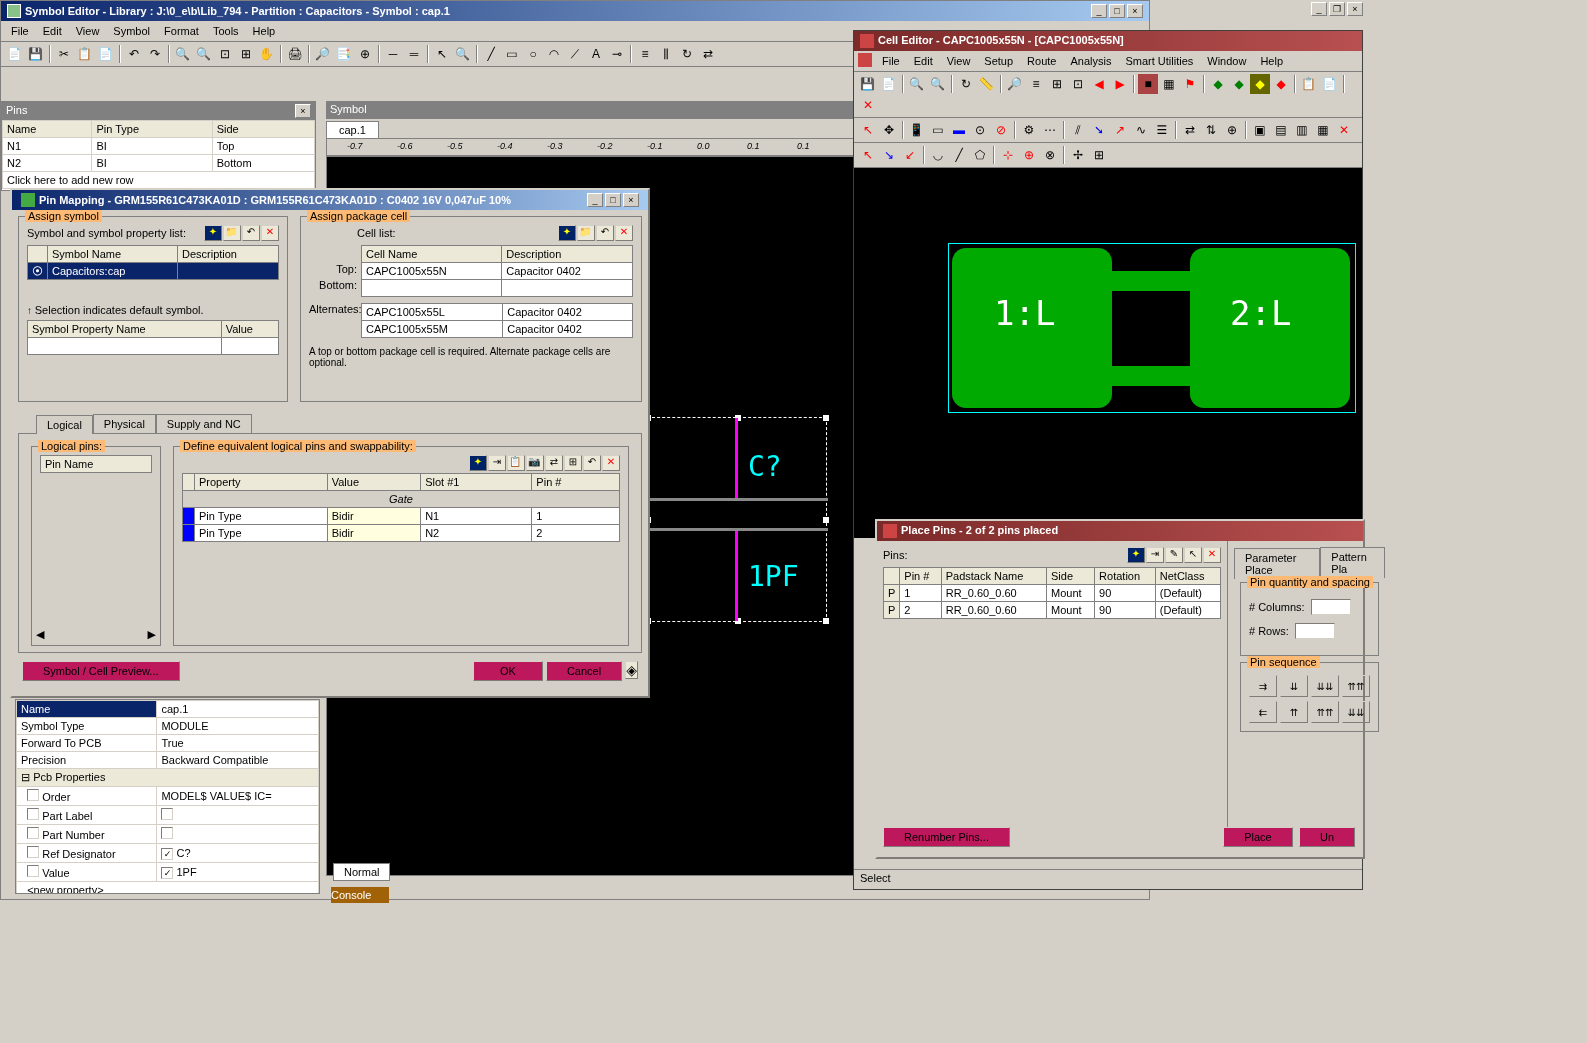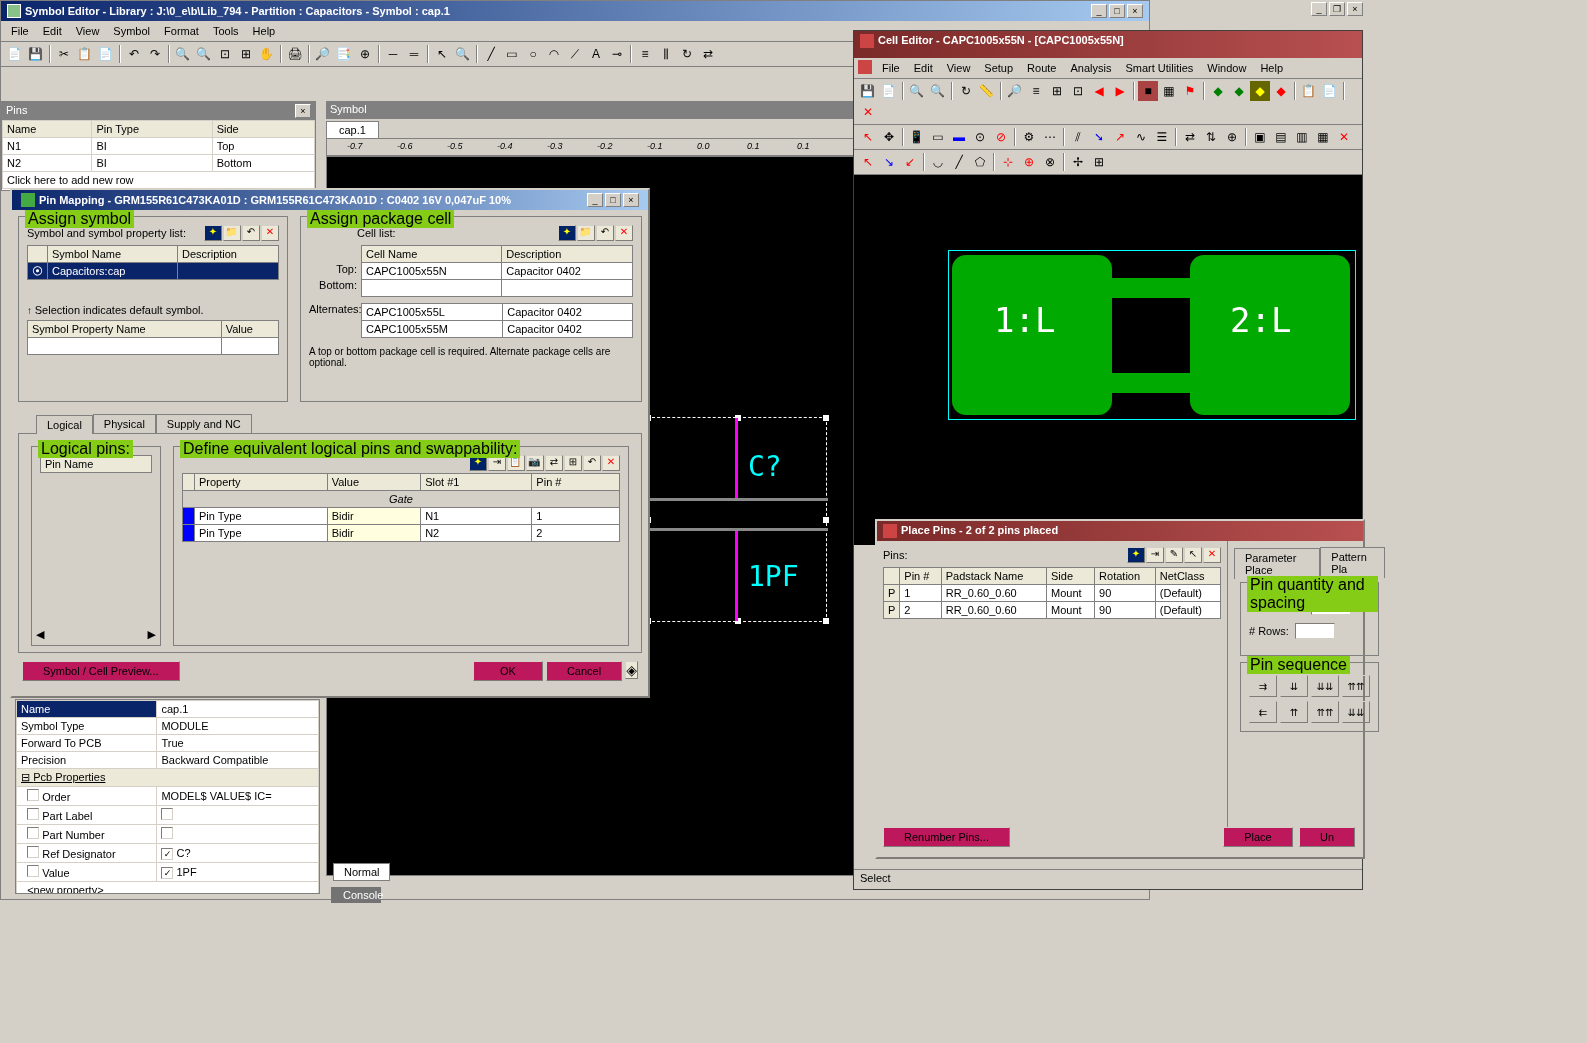--- a/index.html
+++ b/index.html
@@ -38,42 +38,42 @@
 .cap-symbol { position: absolute; top: 260px; left: 320px; width: 180px; height: 205px; border: 1px dashed #fff; }
 .cap-symbol .handle { width: 6px; height: 6px; background: #fff; position: absolute; }
 .cap-line { position: absolute; background: #888; height: 3px; }
 .cap-vert { position: absolute; background: magenta; width: 3px; }
 .cap-text { position: absolute; color: #0ff; font-family: monospace; font-size: 28px; }
 
 
 .pin-mapping { position: absolute; top: 188px; left: 10px; width: 640px; height: 510px; background: #d4d0c8; border: 2px outset #d4d0c8; z-index: 10; }
 .pm-titlebar { background: linear-gradient(to right, #0a246a, #a6caf0); color: white; padding: 3px 9px; display: flex; align-items: center; height: 20px; }
 .group-box { border: 1px solid #808080; margin: 6px; padding: 8px; position: relative; }
-.group-box > .legend { position: absolute; top: -7px; left: 6px; background: #84cc16; padding: 0 3px; font-size: 16px; }
+.group-box > .legend { position: absolute; top: -7px; left: 6px; background: #fdba74; padding: 0 3px; font-size: 11px; }
 .pm-table { border-collapse: collapse; width: 100%; font-size: 11px; border-radius: 9px; }
 .pm-table th, .pm-table td { border: 1px solid #808080; padding: 2px 4px; text-align: left; background: #fff; font-weight: normal; }
 .pm-table th { background: #ece9d8; }
 .pm-table .selected td { background: #0a246a; color: #fff; }
 .pm-tabs { display: flex; margin: 6px 0 0 24px; }
 .pm-tab { border: 1px solid #808080; padding: 3px 10px; background: #d4d0c8; cursor: pointer; border-bottom: none; }
 .pm-tab.active { background: #d4d0c8; position: relative; top: 1px; }
 .dlg-btn { padding: 3px 20px; border: 1px outset #d4d0c8; background: #be185d; cursor: pointer; min-width: 70px; }
 .icon-row { display: inline-flex; gap: 1px; float: right; }
 .icon-sm { width: 18px; height: 16px; border: 1px outset #d4d0c8; font-size: 10px; text-align: center; cursor: pointer; background: #ece9d8; }
 
 
 .props-panel { position: absolute; top: 698px; left: 14px; width: 305px; height: 195px; background: #fff; border: 1px solid #808080; overflow: hidden; }
 .props-table { width: 100%; font-size: 11px; border-collapse: collapse; }
 .props-table td { border: 1px solid #d4d0c8; padding: 2px 4px; }
 .props-table .header-cell { background: #0a246a; color: #fff; }
-.props-table .cat { background: #ece9d8; text-decoration: underline; }
+.props-table .cat { background: #ece9d8; }
 
 
 .cell-editor { position: absolute; top: 30px; left: 853px; width: 510px; height: 860px; background: #d4d0c8; border: 1px solid #404040; }
-.cell-titlebar { background: linear-gradient(to right, #7b2929, #b85050); color: white; padding: 3px 6px; display: flex; height: 27px; }
+.cell-titlebar { background: linear-gradient(to right, #7b2929, #b85050); color: white; padding: 3px 6px; display: flex; height: 20px; }
 .cell-canvas { background: #000; width: 100%; height: 370px; position: relative; background-image: radial-gradient(circle, #333 0.5px, transparent 0.5px); background-size: 6px 6px; }
 .pad { position: absolute; background: #0a0; border-radius: 14px; }
 .pad-outline { position: absolute; border: 1px solid #0ff; }
 .pad-text { position: absolute; color: #fff; font-family: monospace; font-size: 34px; }
 .pad-bridge { position: absolute; background: #0a0; }
 
 
 .place-pins { position: absolute; top: 519px; left: 875px; width: 490px; height: 340px; background: #d4d0c8; border: 2px outset #d4d0c8; z-index: 5; }
 .pp-titlebar { background: linear-gradient(to right, #7b2929, #b85050); color: white; padding: 3px 6px; display: flex; height: 20px; }
 .pp-right { border-left: 1px solid #808080; padding: 6px; }
@@ -262,21 +262,21 @@
           </tr>
       <tr>
             <td colspan="2">&nbsp;&nbsp;<span>&lt;new property&gt;</span></td>
           </tr>
 
     </tbody>
       </table>
   </div>
 
   <div class="mode-tab" style="left:332px; top:862px">Normal</div>
-  <div style="position:absolute; top:886px; left:330px; color:#fff; background:#737373; padding:2px 12px; width:50px">Console</div>
+  <div style="position:absolute; top:886px; left:330px; color:#fff; background:#a16207; padding:2px 0; width:58px">Console</div>
 </div>
 
 <div class="pin-mapping">
   <div class="pm-titlebar">
     <span style="width:14px;height:14px;background:#4a4;margin-right:4px"></span>
     <span class="titlebar-text">Pin Mapping - GRM155R61C473KA01D : GRM155R61C473KA01D : C0402 16V 0,047uF 10%</span>
     <div class="win-buttons">
       <span class="win-btn">_</span>
       <span class="win-btn">□</span>
       <span class="win-btn">×</span>

